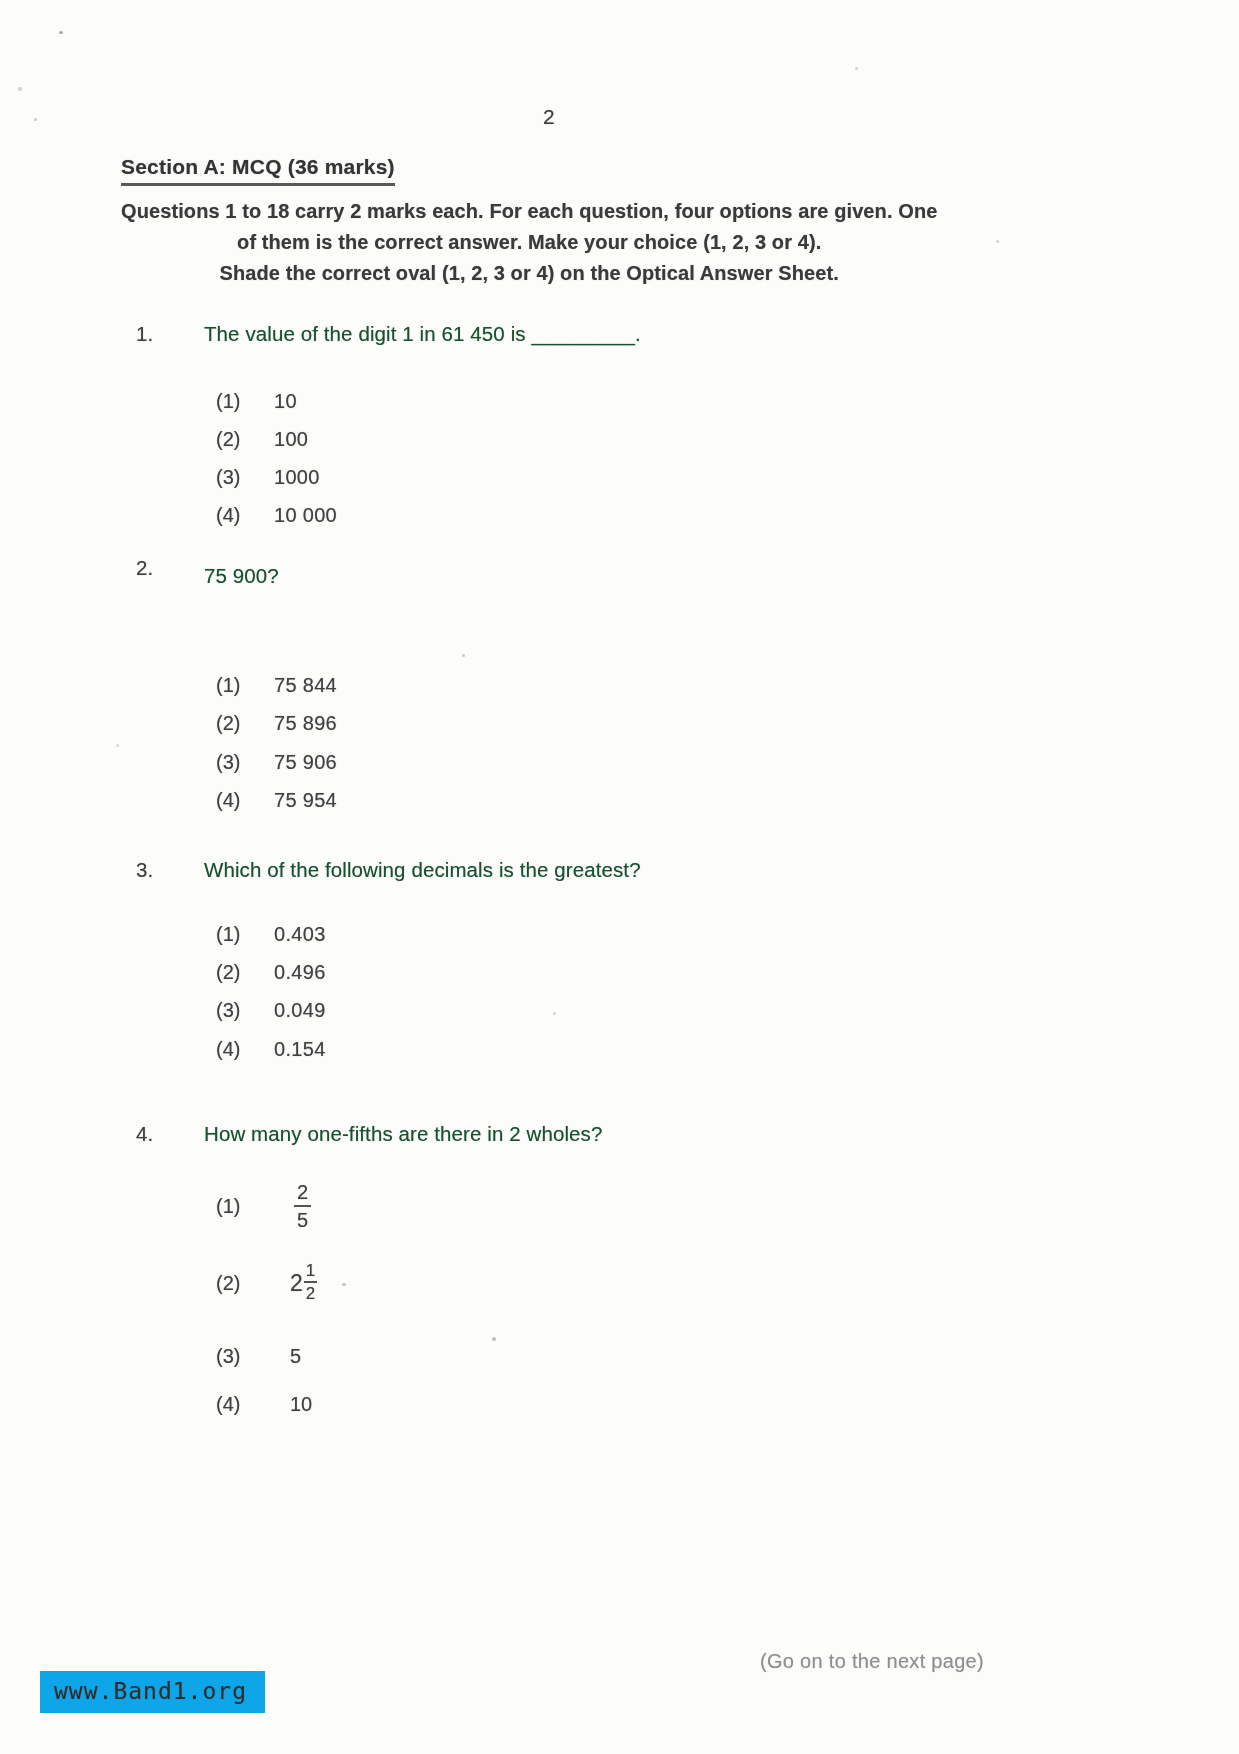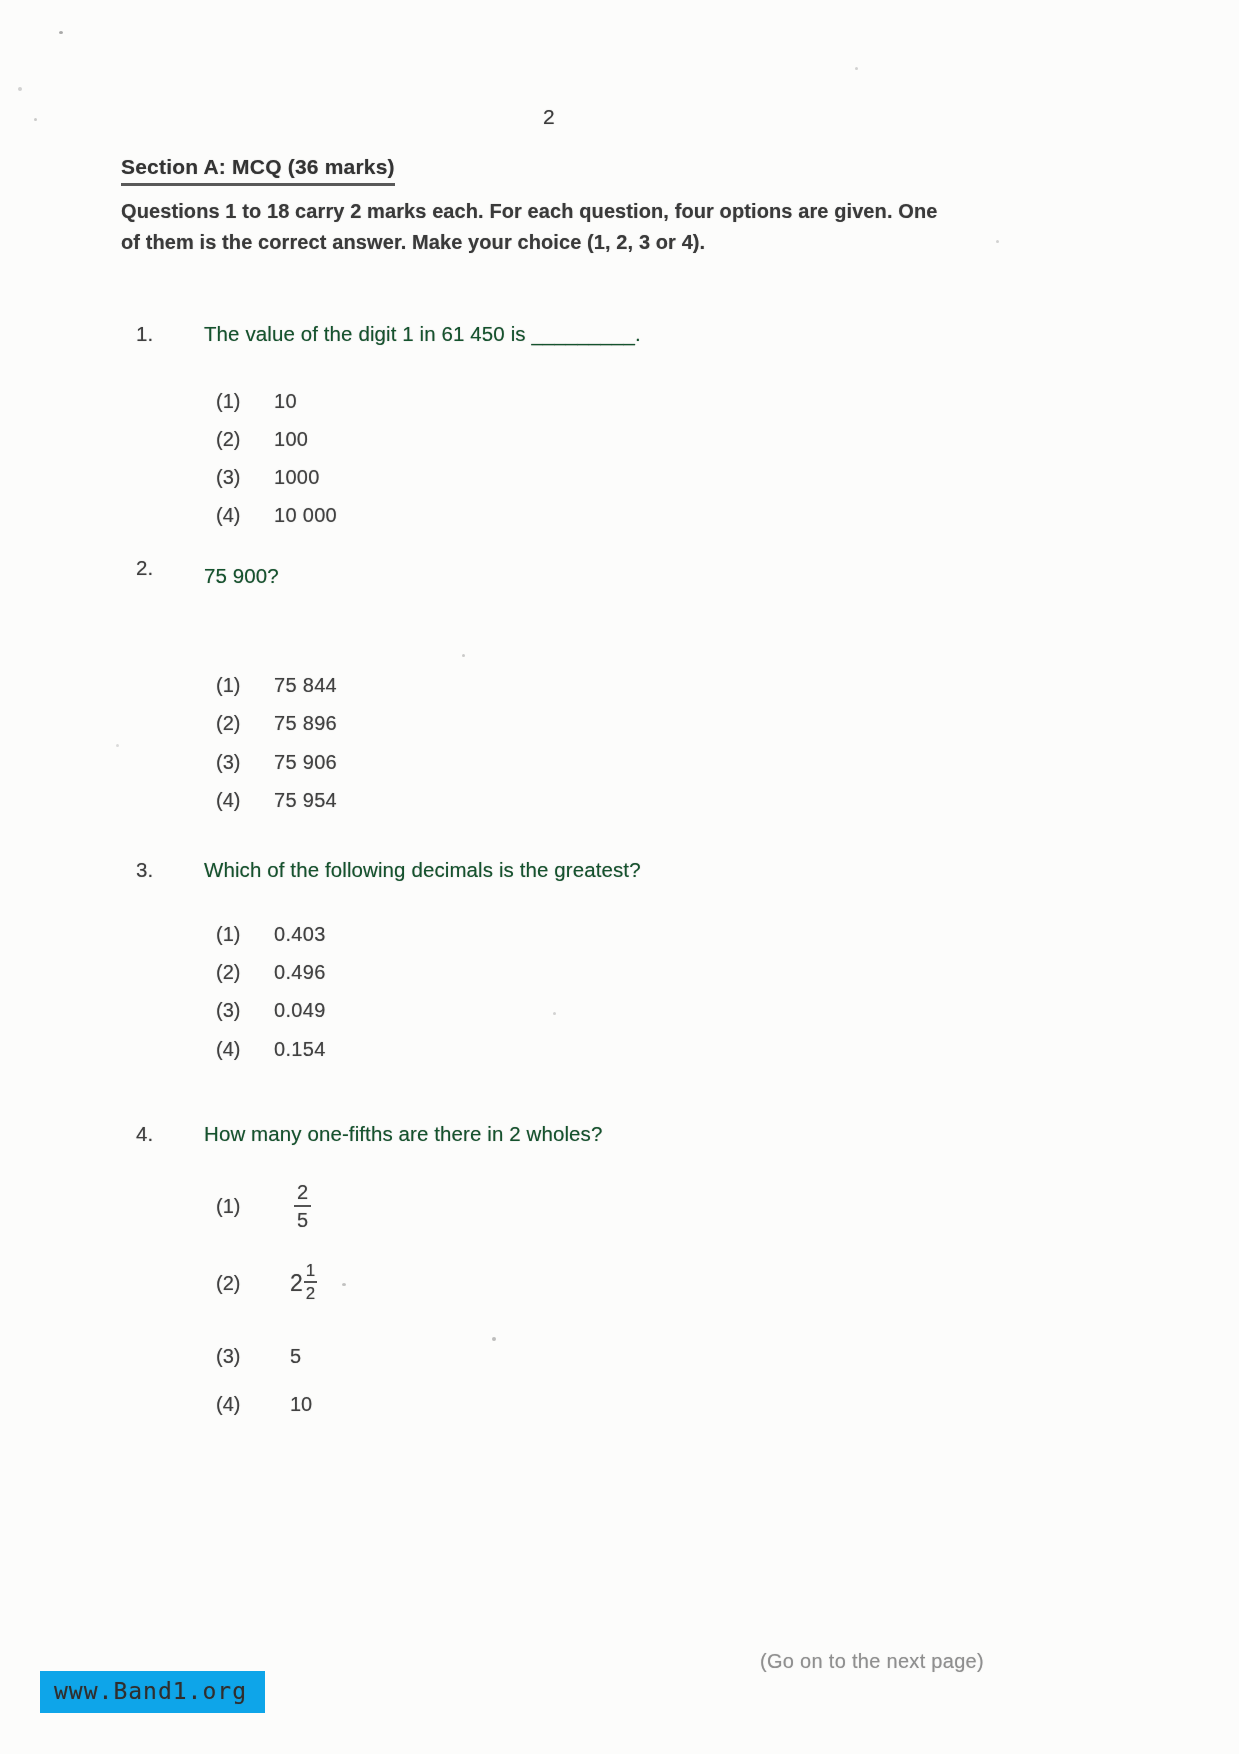--- a/index.html
+++ b/index.html
@@ -10,21 +10,21 @@
     color:#454545;
   }
   .scan{text-shadow:0 0 1px rgba(80,80,80,0.55);}
   .page-number{position:absolute;top:105px;left:543px;font-size:21px;color:#3c3c3c;}
   .section-heading{
     position:absolute;top:155px;left:121px;
     font-size:21px;font-weight:bold;color:#343434;letter-spacing:0.2px;
     border-bottom:3px solid rgba(60,60,60,0.85);padding-bottom:4px;
   }
   .instructions{position:absolute;top:196px;left:121px;font-size:20px;font-weight:bold;color:#3a3a3a;letter-spacing:0.1px;}
-  .instructions .iline{line-height:31px;white-space:nowrap;}
+  .instructions .iline{line-height:31px;white-space:nowrap;text-align:center;}
   .q-num{position:absolute;left:136px;font-size:20.5px;color:#3f3f3f;}
   .q-text{position:absolute;left:204px;font-size:20.5px;color:#14532d;letter-spacing:0.1px;white-space:nowrap;}
   .q-text .line2{margin-top:8px;}
   .opt-row{position:absolute;left:0;width:700px;height:38px;font-size:20px;color:#414141;}
   .opt-row .opt-label{position:absolute;left:216px;}
   .opt-row .opt-value{position:absolute;left:274px;letter-spacing:0.3px;}
   .q4-opt{position:absolute;left:216px;display:flex;align-items:center;font-size:20px;color:#414141;}
   .q4-opt .opt-label{width:42px;}
   .q4-opt .opt-value{margin-left:32px;}
   .frac{display:inline-flex;flex-direction:column;align-items:center;line-height:1;margin-left:36px;}
@@ -48,20 +48,21 @@
 
 <div class="page scan">
 
   <div class="page-number">2</div>
 
   <div class="section-heading">Section A: MCQ (36 marks)</div>
 
   <div class="instructions">
     <div class="iline">Questions 1 to 18 carry 2 marks each. For each question, four options are given. One</div>
     <div class="iline">of them is the correct answer. Make your choice (1, 2, 3 or 4).</div>
+    <div class="iline">Shade the correct oval (1, 2, 3 or 4) on the Optical Answer Sheet.</div>
   </div>
 
   <div>
     <span class="q-num" style="top:322px">1.</span>
     <div class="q-text" style="top:322px">The value of the digit 1 in 61 450 is _________.</div>
     <div class="opt-row" style="top:390px">
       <span class="opt-label">(1)</span>
       <span class="opt-value">10</span>
     </div>
     <div class="opt-row" style="top:428px">

